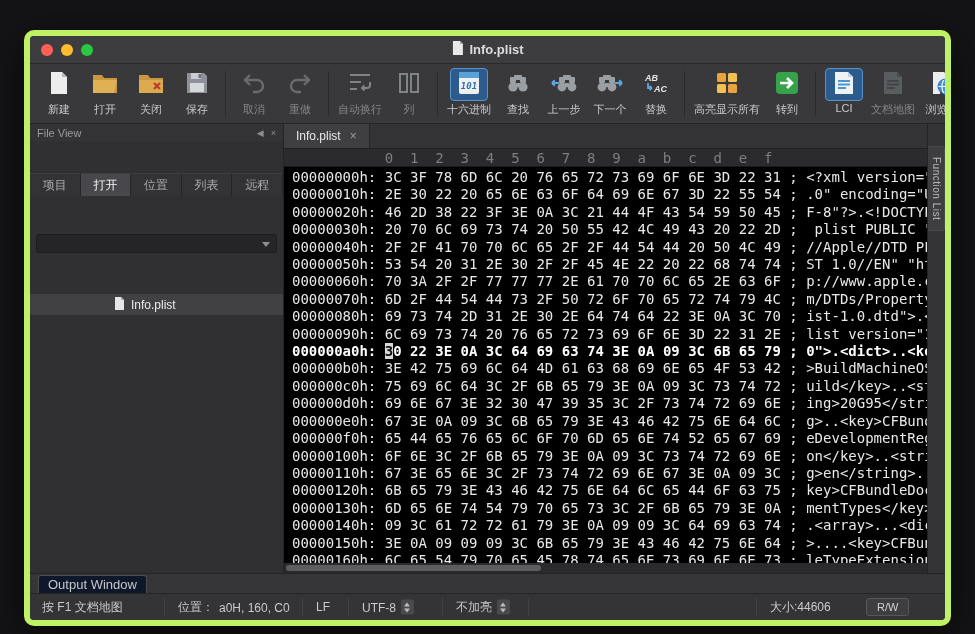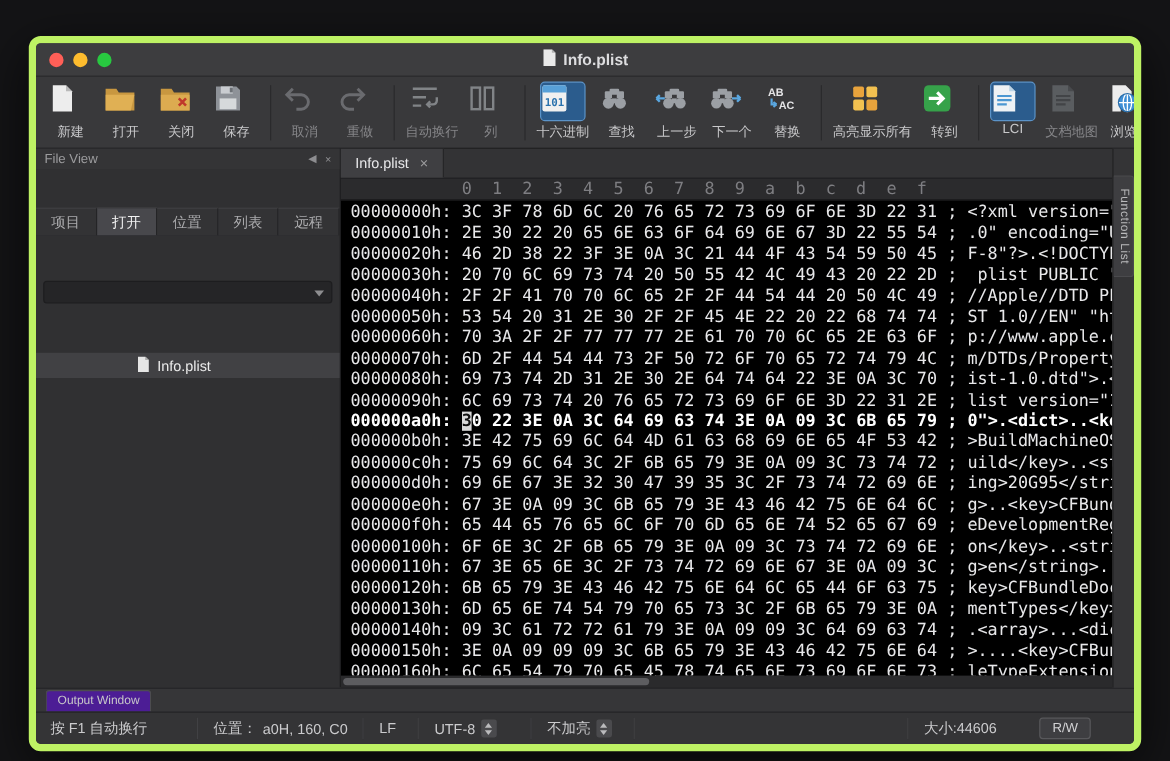--- a/index.html
+++ b/index.html
@@ -15,22 +15,22 @@
   .traffic { display:flex; gap:8px; padding-left:11px; }
   .tl { width:12px; height:12px; border-radius:50%; display:inline-block; }
   .tl.red{background:#ff5f57}.tl.yellow{background:#febc2e}.tl.green{background:#28c840}
   .title-center { position:absolute; left:50%; transform:translateX(-50%); display:flex;
     align-items:center; gap:6px; color:#dddddf; font-size:13px; font-weight:bold; }
 
   
   .toolbar { height:60px; flex:0 0 60px; background:#39393b; border-bottom:1px solid #242426;
     display:flex; align-items:flex-start; padding:4px 4px 0 6px; }
   .tb-btn { display:flex; flex-direction:column; align-items:center; padding:0 4px; }
-  .tb-ico { width:38px; height:33px; display:flex; align-items:center; 
-    border-radius:4px; border:1px solid transparent; }
+  .tb-ico { width:38px; height:33px; display:flex; align-items:center; justify-content:center;
+    border-radius:4px; border:1px solid transparent;font-style:italic; }
   .tb-btn.active .tb-ico { background:#2b5c8d; border-color:#5b93c8; }
   .tb-label { font-size:11px; color:#c9c9cb; margin-top:1px; white-space:nowrap; }
   .tb-btn.disabled .tb-label { color:#858588; }
   .tb-btn.disabled .tb-ico { opacity:.8; }
   .tb-sep { width:1px; height:46px; background:#2a2a2c; margin:3px 5px 0 5px; flex:0 0 1px; }
 
   
   .content { flex:1; display:flex; min-height:0; }
 
   
@@ -71,22 +71,22 @@
 
   
   .funcstrip { width:18px; flex:0 0 18px; background:#343436; border-left:1px solid #232325; position:relative; }
   .func-tab { position:absolute; top:22px; left:0; width:17px; padding:10px 2px; background:#3e3e41;
     border:1px solid #4a4a4d; border-left:none; border-radius:0 3px 3px 0; color:#bababc; font-size:10px;
     writing-mode:vertical-rl; text-align:center; letter-spacing:.5px; white-space:nowrap; }
 
   
   .outstrip { height:20px; flex:0 0 20px; background:#363638; border-top:1px solid #242426;
     display:flex; align-items:flex-end; padding-left:8px; }
-  .out-tab { height:18px; background:#4c1d95; border:1px solid #4c4c4f; border-bottom:none;
-    border-radius:3px 3px 0 0; padding:0 9px; font-size:10px; color:#c7c7c9; display:flex; align-items:center; }
+  .out-tab { height:18px; background:#0f172a; border:1px solid #4c4c4f; border-bottom:none;
+    border-radius:3px 3px 0 0; padding:0 9px; font-size:13px; color:#c7c7c9; display:flex; align-items:center; }
 
   
   .statusbar { height:27px; flex:0 0 27px; background:#343436; border-top:1px solid #252527;
     position:relative; font-size:12px; color:#cbcbcd; }
   .sb-item { position:absolute; top:50%; transform:translateY(-50%); display:flex; align-items:center;
     gap:5px; white-space:nowrap; }
   .sb-div { position:absolute; top:4px; bottom:4px; width:1px; background:#2a2a2c; border-right:1px solid #414144; }
   .stepper { width:13px; height:15px; background:#4a4a4d; border-radius:2px; position:relative; display:inline-block; }
   .stepper::before { content:""; position:absolute; left:3px; top:2.5px; border-left:3.5px solid transparent;
     border-right:3.5px solid transparent; border-bottom:4px solid #bbbbbd; }
@@ -370,21 +370,21 @@
     <div class="funcstrip">
       <div class="func-tab">Function List</div>
     </div>
   </div>
 
   <div class="outstrip">
     <div class="out-tab">Output Window</div>
   </div>
 
   <div class="statusbar">
-    <div class="sb-item" style="left:12px">按 F1 自动换行</div>
+    <div class="sb-item" style="left:12px">按 F1 文档地图</div>
     <div class="sb-div" style="left:134px"></div>
     <div class="sb-item" style="left:148px">
       <span>位置：</span>
       <span>a0H, 160, C0</span>
     </div>
     <div class="sb-div" style="left:272px"></div>
     <div class="sb-item" style="left:286px">LF</div>
     <div class="sb-div" style="left:318px"></div>
     <div class="sb-item" style="left:332px">
       <span>UTF-8</span>

